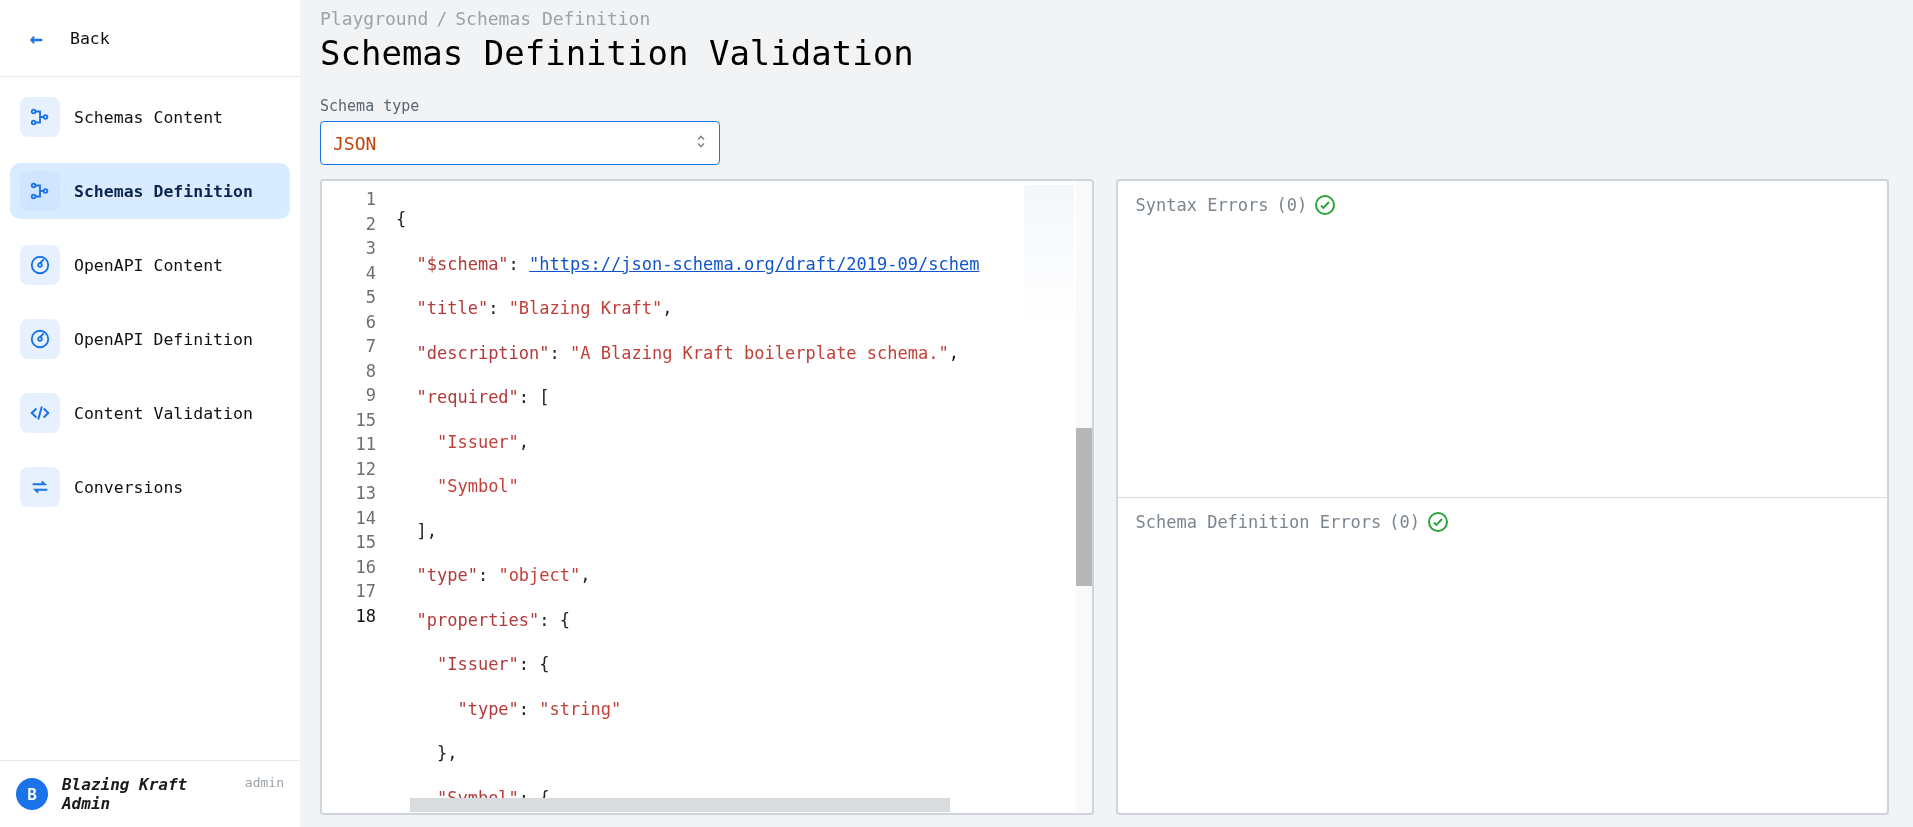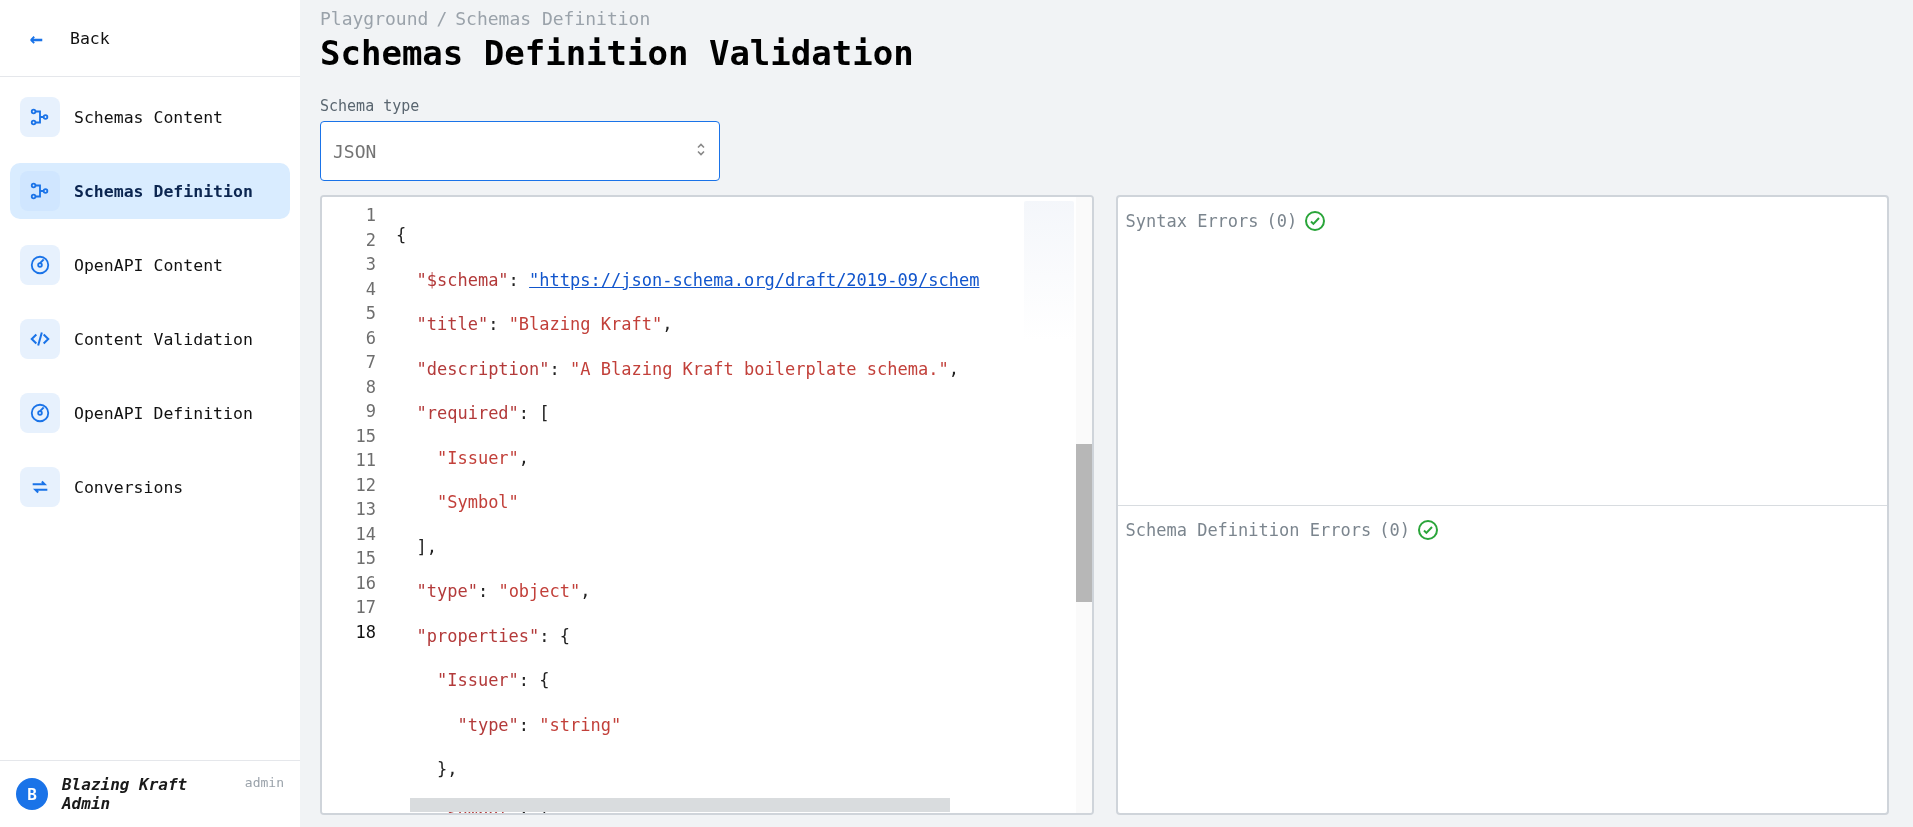--- a/index.html
+++ b/index.html
@@ -21,45 +21,45 @@
     .nav-item.active .nav-label { font-weight:600; color:#0b2550;}
     .sidebar-spacer { flex:1; }
     .user-row { border-top:1px solid #e5e7eb; padding:14px 16px; display:flex; align-items:center; gap:14px;}
     .avatar { width:32px; height:32px; border-radius:50%; background:#1a73e8; color:#fff; display:flex; align-items:center; justify-content:center; font-weight:600;}
     .user-texts { display:flex; flex-direction:row;}
     .user-name { font-style:italic; font-weight:600; font-size:16px;}
     .user-role { font-size:13px; color:#9aa2aa;}
     
     .main { flex:1; background:#f1f3f5; padding:8px 24px 12px 20px; display:flex; flex-direction:column;}
     .breadcrumb { font-family:"SF Mono", Menlo, Consolas, monospace; color:#9aa2aa; font-size:18px; display:flex; gap:8px;}
-    .pg-title { font-family:"SF Mono", Menlo, Consolas, monospace; font-weight:700; font-size:34px; margin-top:4px; color:#000;}
+    .pg-title { font-family:"SF Mono", Menlo, Consolas, monospace; font-weight:400; font-size:34px; margin-top:4px; color:#000;}
     .schema-type-label { font-family:"SF Mono", Menlo, Consolas, monospace; color:#5a6670; font-size:15px; margin-top:24px;}
     .select-wrap { margin-top:6px; width:400px; position:relative;}
-    .select-box { width:100%; height:60px; border:1.5px solid #1a73e8; border-radius:4px; background:#fff; padding:0 38px 0 12px; font-family:"SF Mono", Menlo, Consolas, monospace; font-size:18px; color:#737373; outline:none;}
+    .select-box { width:100%; height:44px; border:1.5px solid #1a73e8; border-radius:4px; background:#fff; padding:0 38px 0 12px; font-family:"SF Mono", Menlo, Consolas, monospace; font-size:18px; color:#c2410c; outline:none;}
     .select-caret { position:absolute; right:12px; top:50%; transform:translateY(-50%); color:#888; font-size:14px; pointer-events:none;}
     .panes { display:flex; gap:22px; margin-top:14px; flex:1; min-height:0;}
     .editor-pane { flex:1; background:#fff; border:2px solid #cfd4da; border-radius:4px; position:relative; display:flex; overflow:hidden;}
     .minimap { position:absolute; right:18px; top:4px; width:50px; height:140px; background:linear-gradient(180deg,#e9eef6 0%, #ffffff 100%); opacity:.5; border-radius:2px; pointer-events:none;}
     .mini-scroll { position:absolute; right:0; top:0; width:16px; height:100%; background:#fafafa;}
     .mini-thumb { position:absolute; right:0; top:247px; width:16px; height:158px; background:#b7b7b7;}
     .hscroll-thumb { position:absolute; left:88px; bottom:1px; height:14px; width:540px; background:#d9dcde;}
     .gutter { width:64px; background:#fff; text-align:right; padding:6px 10px 0 0; color:#6e6e6e; font-family:"SF Mono",Menlo,Consolas,monospace; font-size:17px; user-select:none;}
     .gutter .ln { height:24.5px; line-height:24.5px;}
     .gutter .ln.current { color:#111;}
     .code { flex:1; padding:6px 0 0 10px; font-family:"SF Mono",Menlo,Consolas,monospace; font-size:17px; overflow:hidden; position:relative; white-space:pre;}
     .code .l { height:24.5px; line-height:24.5px; white-space:pre;}
     .tok-brace { color:#222;}
     .tok-punc { color:#222;}
     .tok-key-red  { color:#b33a3a;}
     .tok-str  { color:#c2403a;}
     .tok-url  { color:#1155cc; text-decoration:underline;}
     
     .errors-pane { flex:1; background:#fff; border:2px solid #cfd4da; border-radius:4px; display:flex; flex-direction:column; overflow:hidden;}
     .err-box { flex:1; display:flex; flex-direction:column;}
-    .err-head { padding:14px 8px; font-family:"SF Mono", Menlo, Consolas, monospace; color:#7b858e; font-size:17px; display:flex; align-items:center; gap:8px;}
+    .err-head { padding:14px 18px; font-family:"SF Mono", Menlo, Consolas, monospace; color:#7b858e; font-size:17px; display:flex; align-items:center; gap:8px;}
     .ok-icon { width:20px; height:20px; border:2px solid #2aa53a; border-radius:50%; display:inline-flex; align-items:center; justify-content:center; color:#2aa53a; font-size:12px;}
     .err-divider { height:1px; background:#d8dce0;}
   </style>
 </head>
 <body>
 
 <div class="app">
 
   <aside class="sidebar">
     <div class="back-row">
@@ -98,35 +98,35 @@
           <svg class="nav-icon" viewBox="0 0 24 24" fill="none" stroke="currentColor" stroke-width="2">
               <circle cx="12" cy="12" r="9"></circle>
               <circle cx="12" cy="12" r="2"></circle>
               <path d="M12 10 L16 6"></path>
             </svg>
         </span>
         <span class="nav-label">OpenAPI Content</span>
       </div>
       <div class="nav-item">
         <span class="nav-icon-wrap">
-          <svg class="nav-icon" viewBox="0 0 24 24" fill="none" stroke="currentColor" stroke-width="2.2">
-              <path d="M8 7l-5 5 5 5M16 7l5 5-5 5M14 5l-4 14"></path>
-            </svg>
-        </span>
-        <span class="nav-label">Content Validation</span>
-      </div>
-      <div class="nav-item">
-        <span class="nav-icon-wrap">
           <svg class="nav-icon" viewBox="0 0 24 24" fill="none" stroke="currentColor" stroke-width="2">
               <circle cx="12" cy="12" r="9"></circle>
               <circle cx="12" cy="12" r="2"></circle>
               <path d="M12 10 L16 6"></path>
             </svg>
         </span>
         <span class="nav-label">OpenAPI Definition</span>
+      </div>
+      <div class="nav-item">
+        <span class="nav-icon-wrap">
+          <svg class="nav-icon" viewBox="0 0 24 24" fill="none" stroke="currentColor" stroke-width="2.2">
+              <path d="M8 7l-5 5 5 5M16 7l5 5-5 5M14 5l-4 14"></path>
+            </svg>
+        </span>
+        <span class="nav-label">Content Validation</span>
       </div>
       <div class="nav-item">
         <span class="nav-icon-wrap">
           <svg class="nav-icon" viewBox="0 0 24 24" fill="none" stroke="currentColor" stroke-width="2.2">
               <path d="M4 9h13l-3-3M20 15H7l3 3"></path>
             </svg>
         </span>
         <span class="nav-label">Conversions</span>
       </div>
     </nav>

